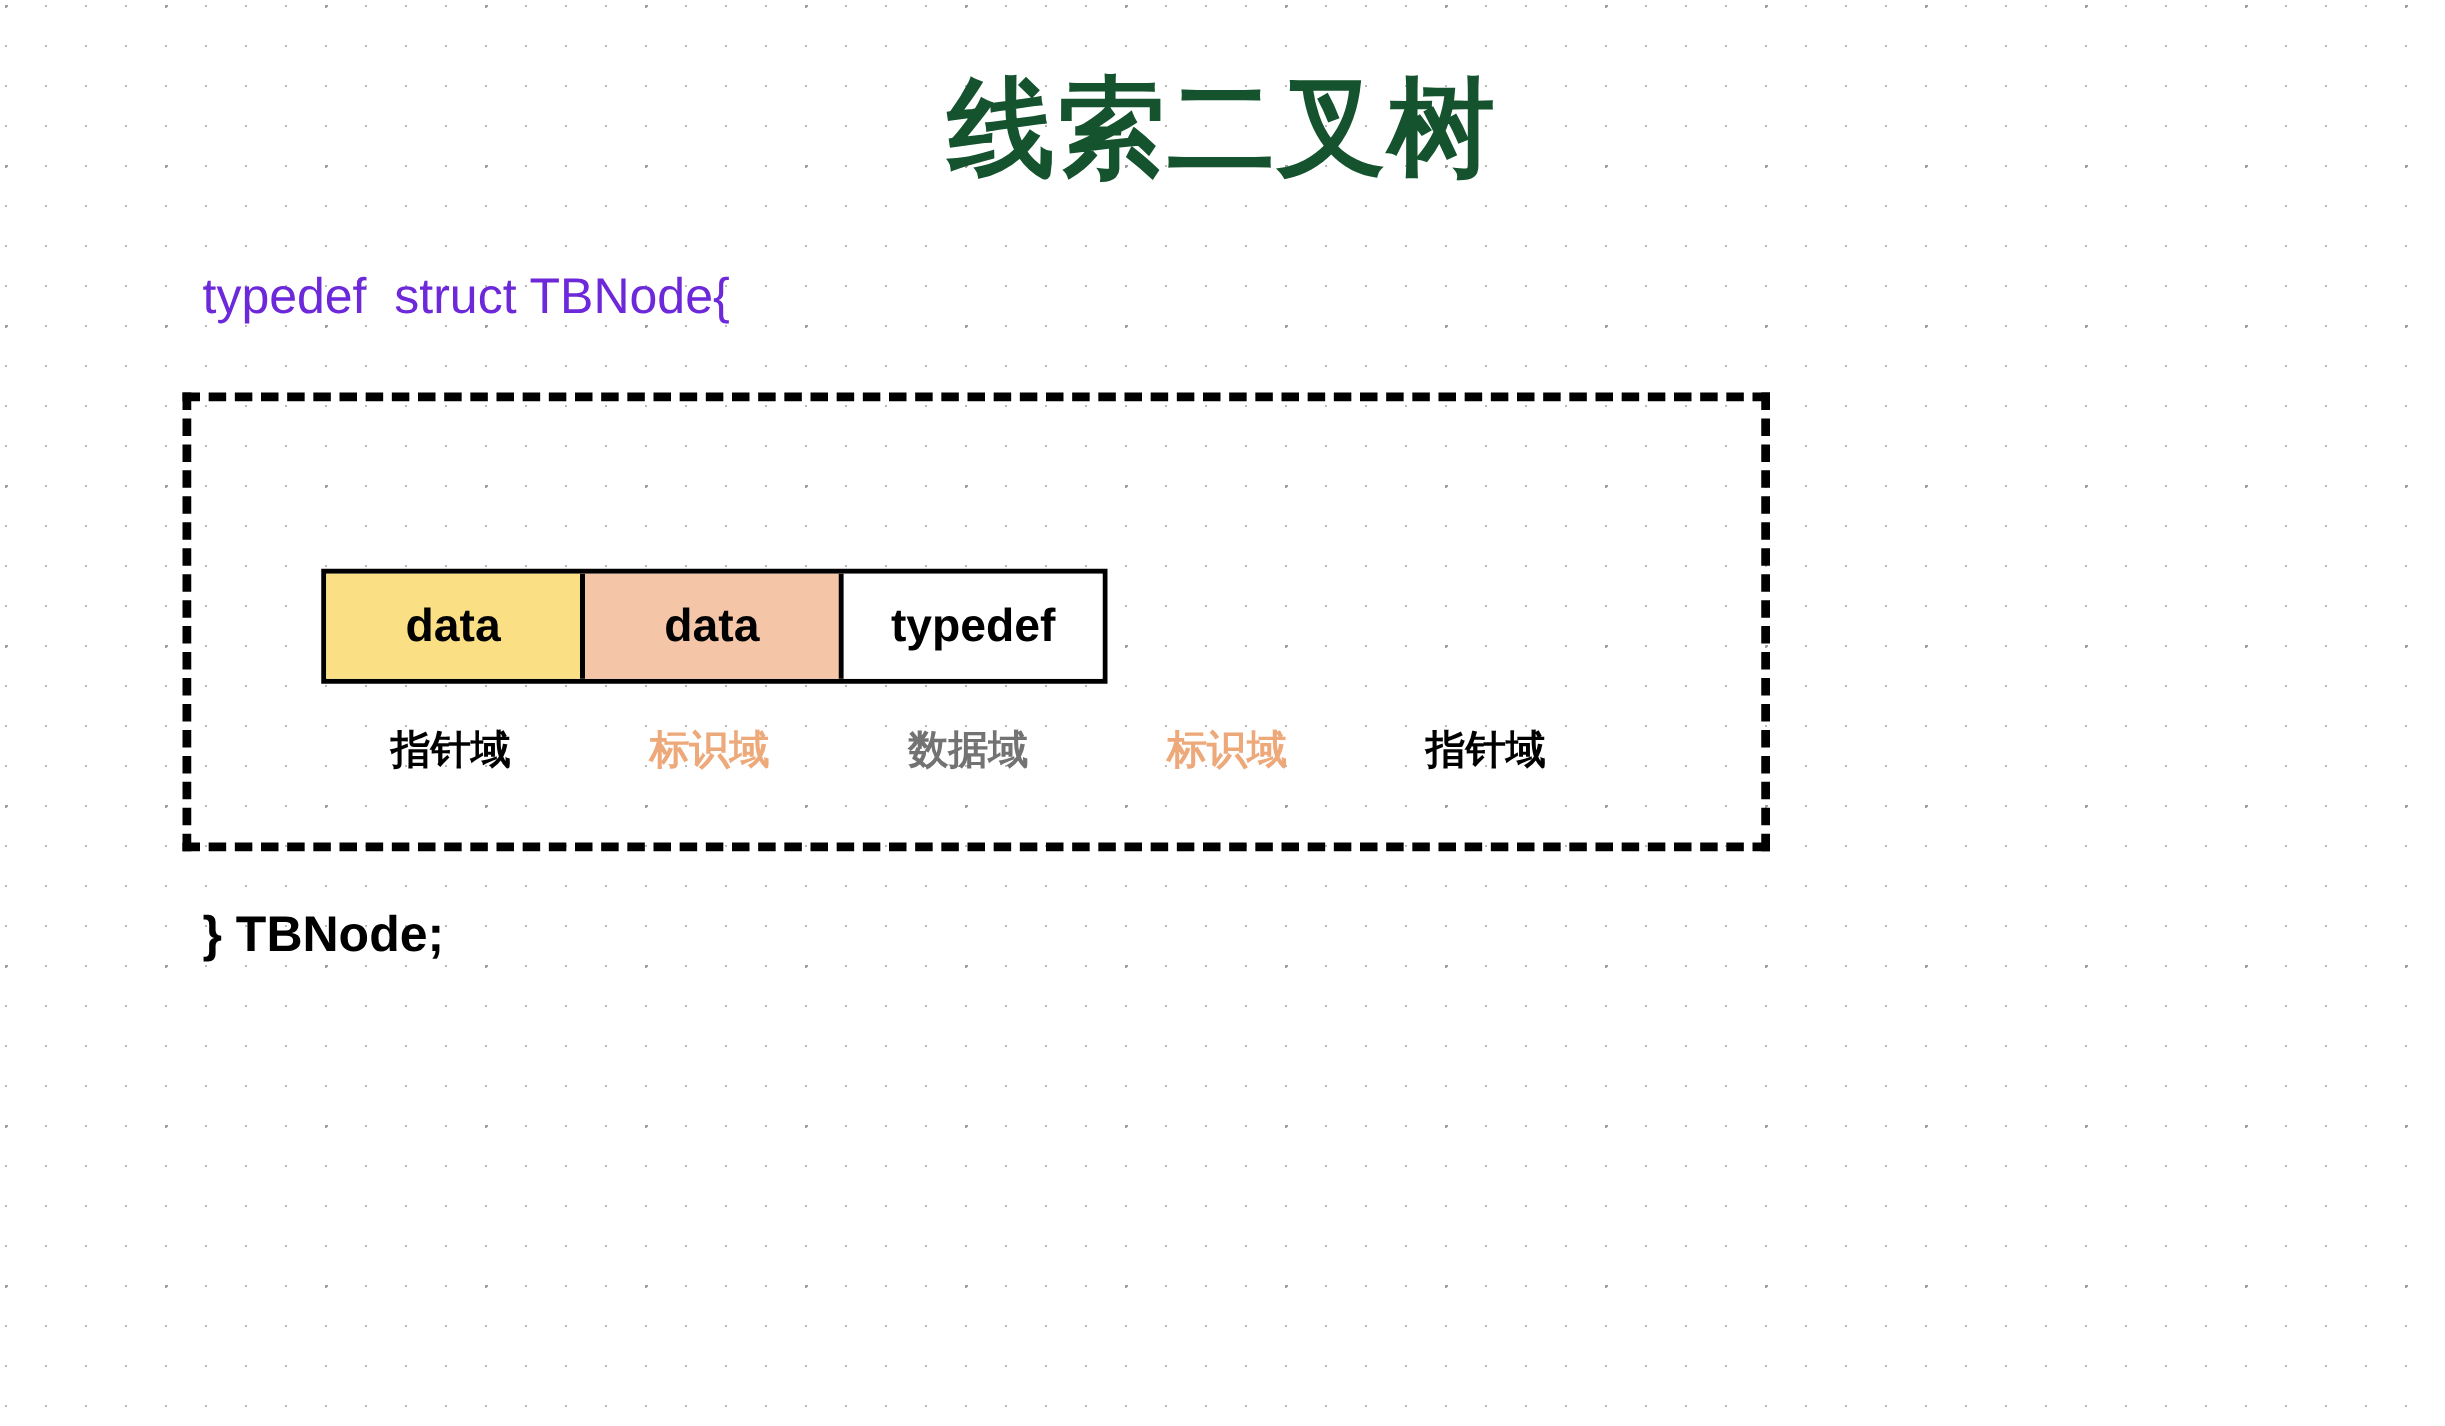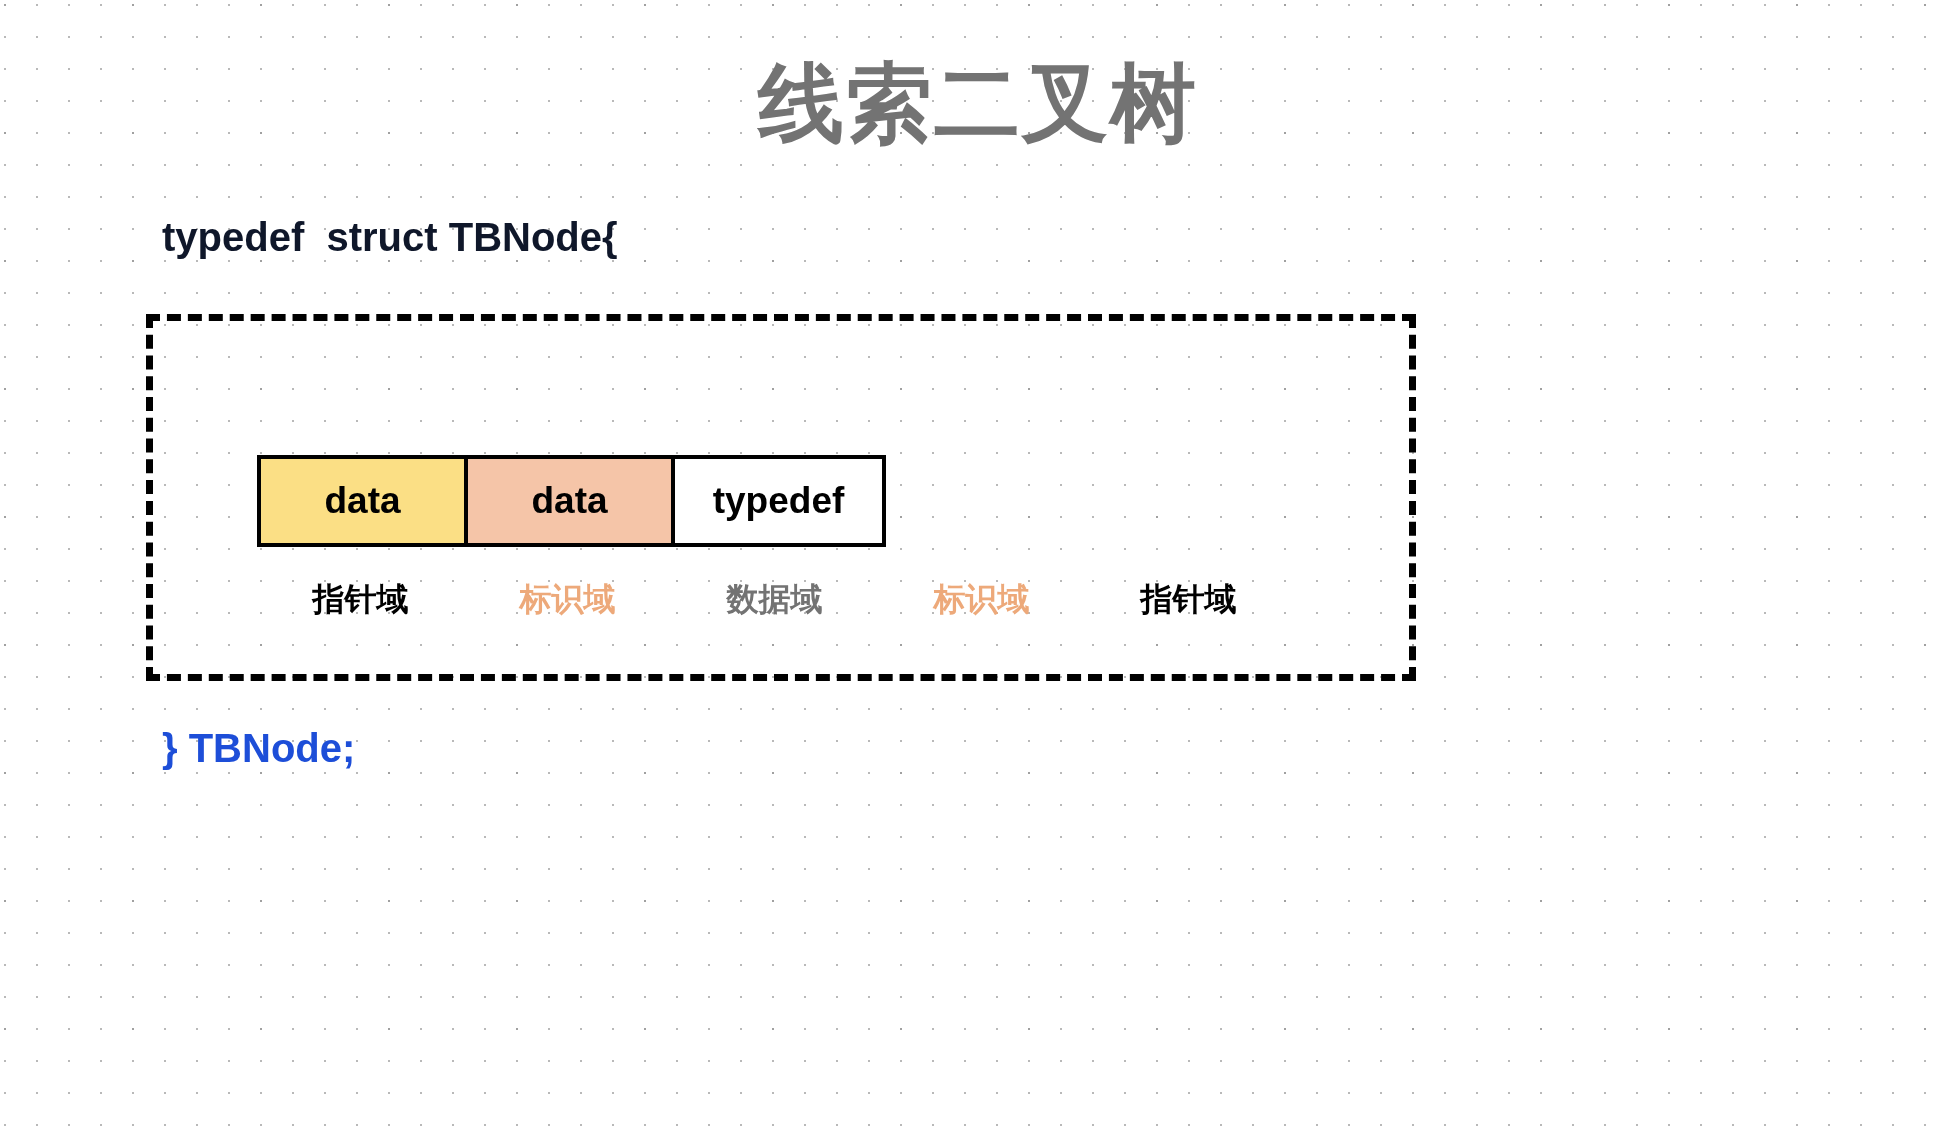--- a/index.html
+++ b/index.html
@@ -39,32 +39,32 @@
   }
 
   #title {
     position: absolute;
     left: 0;
     right: 0;
     top: 58px;
     text-align: center;
     font-size: 86px;
     font-weight: 800;
-    color: #737373;
+    color: #14532d;
     letter-spacing: 2px;
     line-height: 1.05;
   }
 
   #typedef-line {
     position: absolute;
     left: 162px;
     top: 215px;
     font-size: 40px;
-    font-weight: 700;
-    color: #0f172a;
+    font-weight: 400;
+    color: #6d28d9;
     white-space: pre;
   }
 
   #struct-box {
     position: absolute;
     left: 146px;
     top: 314px;
     width: 1270px;
     height: 367px;
     border: 7px dashed #000000;
@@ -116,21 +116,21 @@
   .legend.w-ptr  { width: 207px; }
   .legend.w-tag  { width: 207px; }
   .legend.w-data { width: 207px; }
 
   #closing-line {
     position: absolute;
     left: 162px;
     top: 726px;
     font-size: 40px;
     font-weight: 700;
-    color: #1d4ed8;
+    color: #000000;
     white-space: pre;
   }
 </style>
 </head>
 <body>
 
 <div id="canvas">
   <div id="grid-major"></div>
 </div>
 

